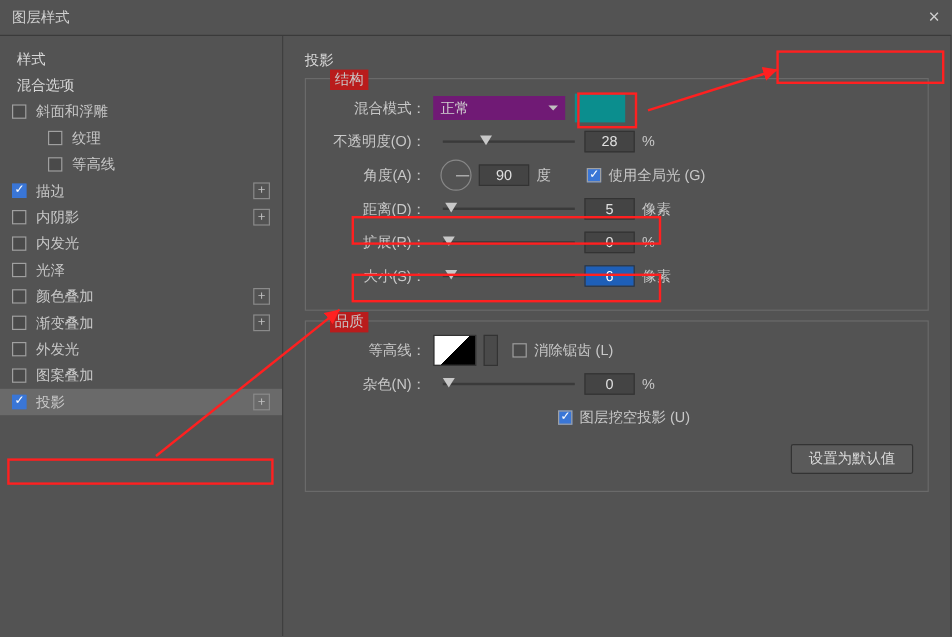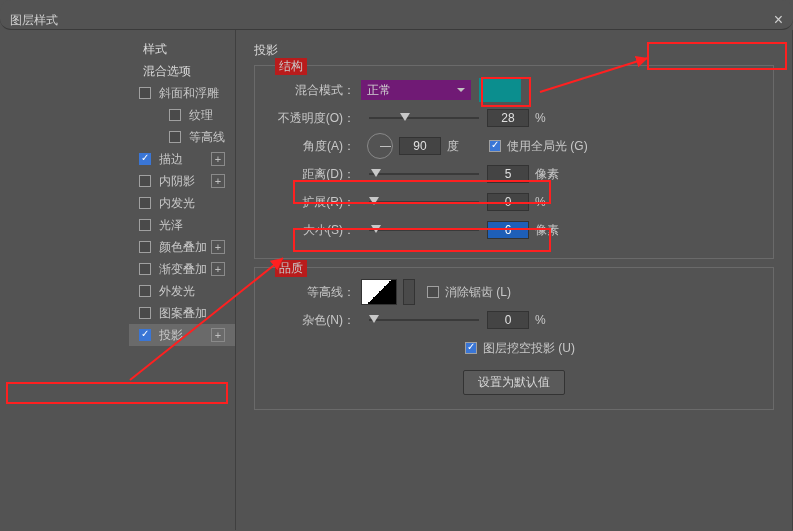--- a/index.html
+++ b/index.html
@@ -1,20 +1,20 @@
 <!DOCTYPE html>
 <html><head>
 <meta charset="utf-8">
 <style>
 * { margin: 0; padding: 0; box-sizing: border-box; font-family: "Microsoft YaHei", Arial, sans-serif; font-size: 12px; }
 body { background: #535353; width: 793px; height: 531px; position: relative; }
-.titlebar { background: #535353; height: 30px; display: flex; align-items: flex-end; justify-content: space-between; padding: 0 10px; color: #d0d0d0; border-bottom: 1px solid #3a3a3a; border-radius: 11px; }
+.titlebar { background: #535353; height: 30px; display: flex; align-items: center; justify-content: space-between; padding: 0 10px; color: #d0d0d0; border-bottom: 1px solid #3a3a3a; }
 .titlebar .close { font-size: 16px; cursor: pointer; }
 .dialog-body { display: flex; height: 500px; background: #535353; }
-.left-panel { width: 235px; padding: 8px 0; display: flex; flex-direction: column; align-items: flex-end; }
+.left-panel { width: 235px; padding: 8px 0; display: flex; flex-direction: column; }
 .style-list { flex: 1; }
 .style-row { display: flex; align-items: center; height: 22px; padding: 0 10px; color: #c8c8c8; position: relative; }
 .style-row.header { font-size: 12px; color: #d8d8d8; padding-left: 14px; }
 .style-row.sub { padding-left: 40px; }
 .style-row.selected { background: #6a6a6a; }
 .style-row .cb { width: 12px; height: 12px; border: 1px solid #a0a0a0; margin-right: 8px; background: #4a4a4a; display: inline-block; }
 .style-row .cb.checked { background: #3a76d6; border-color: #3a76d6; position: relative; }
 .style-row .cb.checked::after { content: "✓"; color: #fff; font-size: 10px; position: absolute; left: 1px; top: -2px; }
 .style-row .plus { position: absolute; right: 10px; width: 14px; height: 14px; border: 1px solid #8a8a8a; color: #c0c0c0; text-align: center; line-height: 12px; font-size: 11px; }
 .left-footer { height: 28px; border-top: 1px solid #666; display: flex; align-items: center; justify-content: space-between; padding: 0 12px; color: #b0b0b0; }
@@ -34,21 +34,21 @@
 .num-input.blue { background: #1e5fb8; color: #fff; }
 .unit { margin-left: 6px; width: 30px; }
 .angle-dial { width: 26px; height: 26px; border: 1px solid #888; border-radius: 50%; margin: 0 6px; position: relative; }
 .angle-dial::after { content: ""; position: absolute; width: 11px; height: 1px; background: #c0c0c0; left: 12px; top: 12px; transform-origin: left; }
 .inline-cb { width: 12px; height: 12px; border: 1px solid #a0a0a0; margin: 0 6px 0 12px; background: #3a76d6; position: relative; display: inline-block; }
 .inline-cb::after { content: "✓"; color: #fff; font-size: 10px; position: absolute; left: 1px; top: -2px; }
 .inline-cb.unchecked { background: #4a4a4a; }
 .inline-cb.unchecked::after { display: none; }
 .contour-sw { width: 36px; height: 26px; background: linear-gradient(135deg, #fff 50%, #000 50%); border: 1px solid #333; margin-right: 6px; }
 .contour-btn { width: 12px; height: 26px; background: #4a4a4a; border: 1px solid #333; }
-.btn-row { display: flex; gap: 12px; justify-content: center; margin-top: 8px; }
+.btn-row { display: flex; gap: 12px; justify-content: flex-end; margin-top: 8px; }
 .ps-btn { background: #5a5a5a; border: 1px solid #333; color: #d8d8d8; padding: 3px 14px; border-radius: 2px; }
 .right-panel { width: 155px; padding: 12px 10px; display: flex; flex-direction: column; align-items: center; gap: 10px; }
 .pill-btn { width: 130px; height: 24px; background: #5a5a5a; border: 1px solid #333; border-radius: 12px; color: #d8d8d8; text-align: center; line-height: 22px; }
 .preview-box { width: 130px; height: 110px; background: #3a3a3a; border: 1px solid #2a2a2a; display: flex; align-items: center; justify-content: center; margin-top: 6px; }
 .preview-inner { width: 78px; height: 78px; border: 1px solid #1aa0a0; box-shadow: 3px 3px 4px rgba(10,120,120,0.5); }
 .red-box { position: absolute; border: 2px solid #ff2020; pointer-events: none; }
 .arrow-svg { position: absolute; pointer-events: none; }
 </style>
 </head>
 <body>

